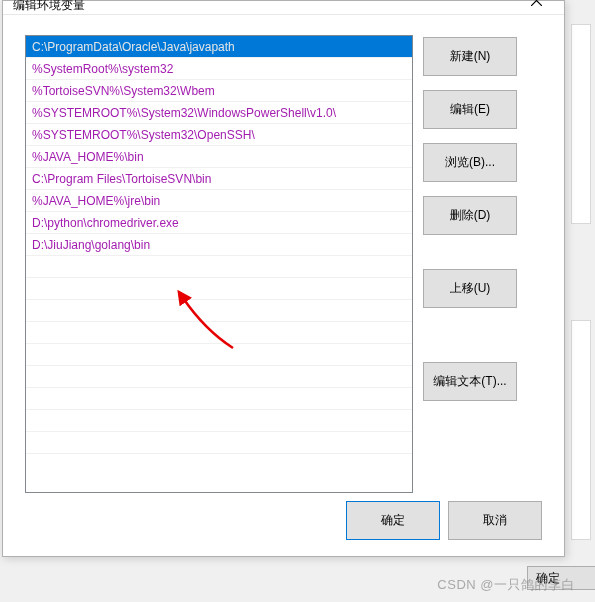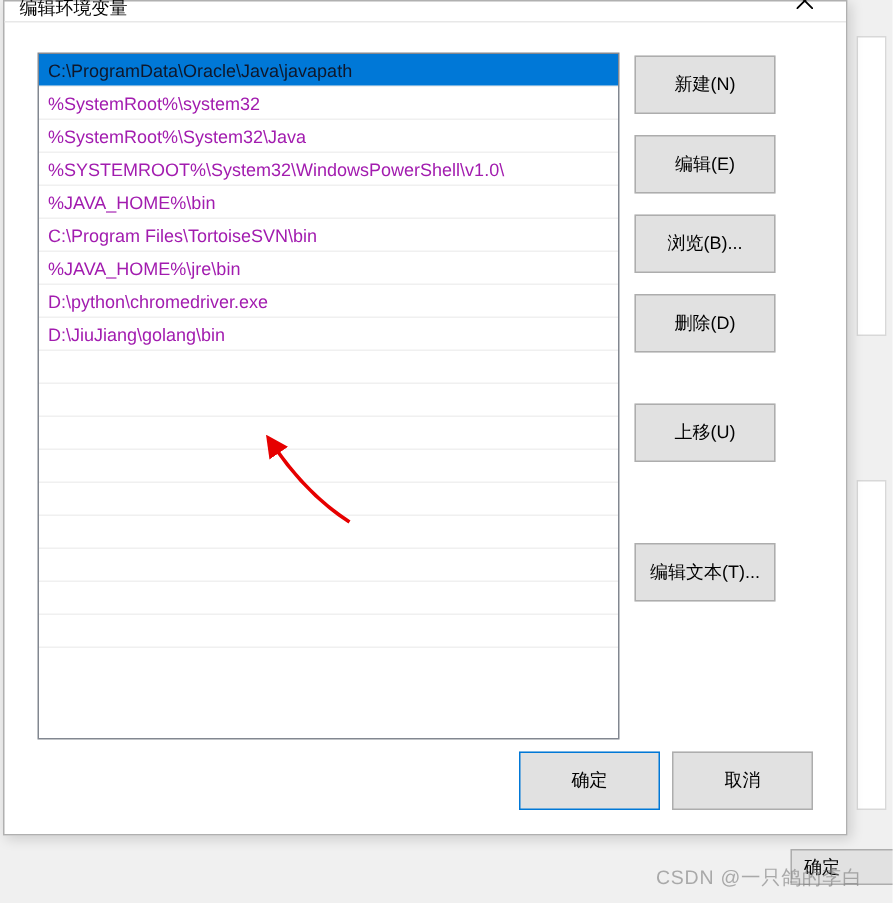--- a/index.html
+++ b/index.html
@@ -81,21 +81,21 @@
       padding: 0 6px;
       font-size: 12px;
       color: #a21caf;
       border-bottom: 1px solid #f0f0f0;
       white-space: nowrap;
       overflow: hidden;
       cursor: default;
     }
     .list-item.selected {
       background: #0078d7;
-      color: #0f172a;
+      color: #e5e5e5;
     }
     .button-col {
       display: flex;
       flex-direction: column;
       gap: 14px;
       padding-top: 2px;
     }
     .win-btn {
       width: 94px;
       height: 39px;
@@ -147,22 +147,23 @@
       <svg viewBox="0 0 10 10">
           <path d="M0 0 L10 10 M10 0 L0 10" stroke="#000" stroke-width="1.1" fill="none"></path>
         </svg>
     </div>
   </div>
 
   <div class="dialog-body">
     <div class="list-box" id="list-box">
         <div class="list-item selected">C:\ProgramData\Oracle\Java\javapath</div>
         <div class="list-item">%SystemRoot%\system32</div>
-        <div class="list-item">%SystemRoot%\System32\Java</div>
+        <div class="list-item">%TortoiseSVN%\System32\Wbem</div>
         <div class="list-item">%SYSTEMROOT%\System32\WindowsPowerShell\v1.0\</div>
+        <div class="list-item">%SYSTEMROOT%\System32\OpenSSH\</div>
         <div class="list-item">%JAVA_HOME%\bin</div>
         <div class="list-item">C:\Program Files\TortoiseSVN\bin</div>
         <div class="list-item">%JAVA_HOME%\jre\bin</div>
         <div class="list-item">D:\python\chromedriver.exe</div>
         <div class="list-item">D:\JiuJiang\golang\bin</div>
         <div class="list-item"></div>
         <div class="list-item"></div>
         <div class="list-item"></div>
         <div class="list-item"></div>
         <div class="list-item"></div>

